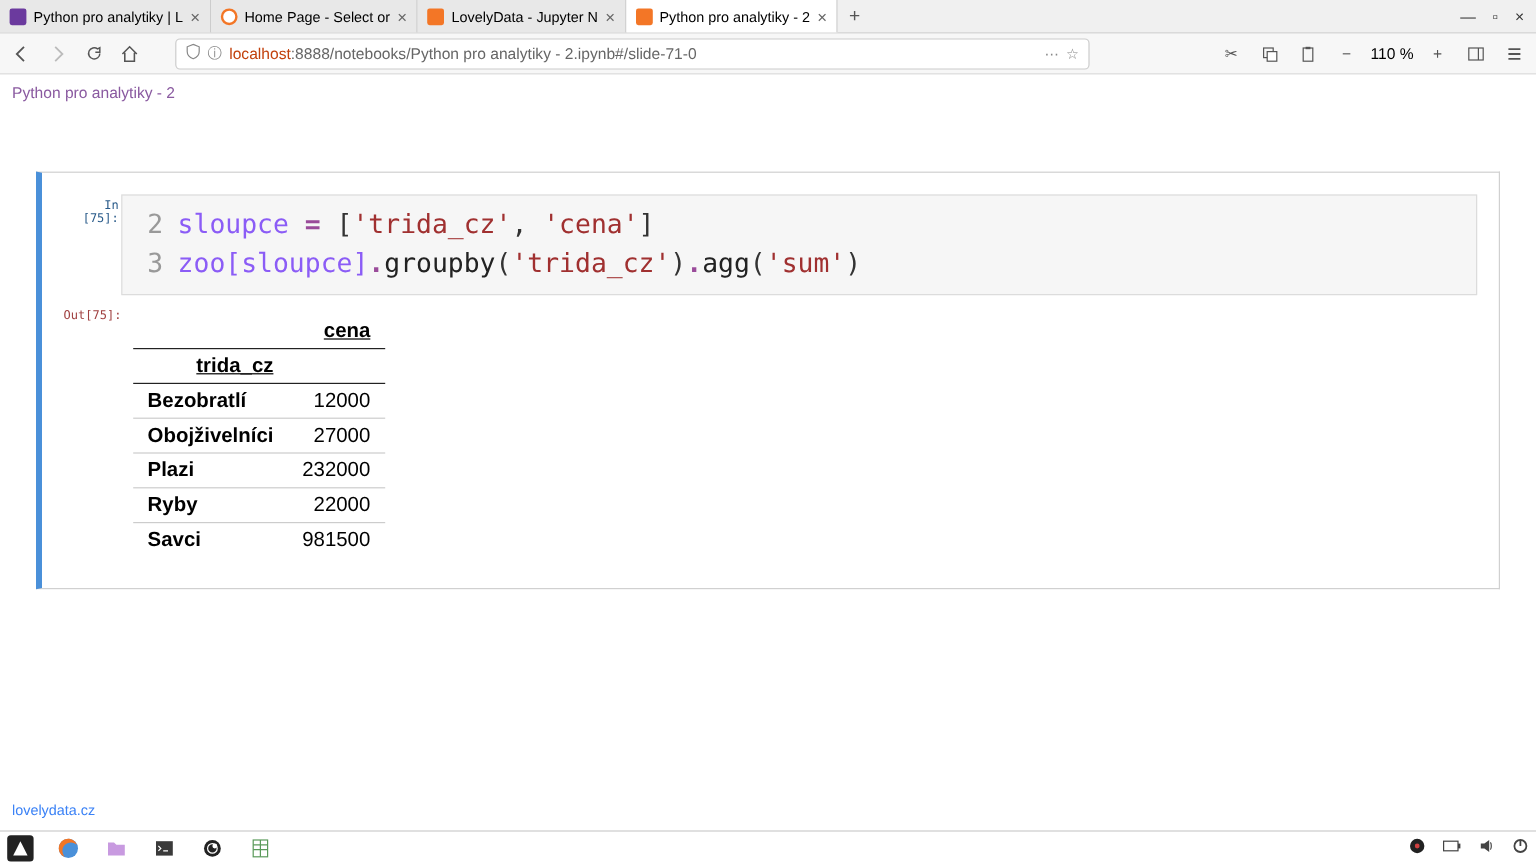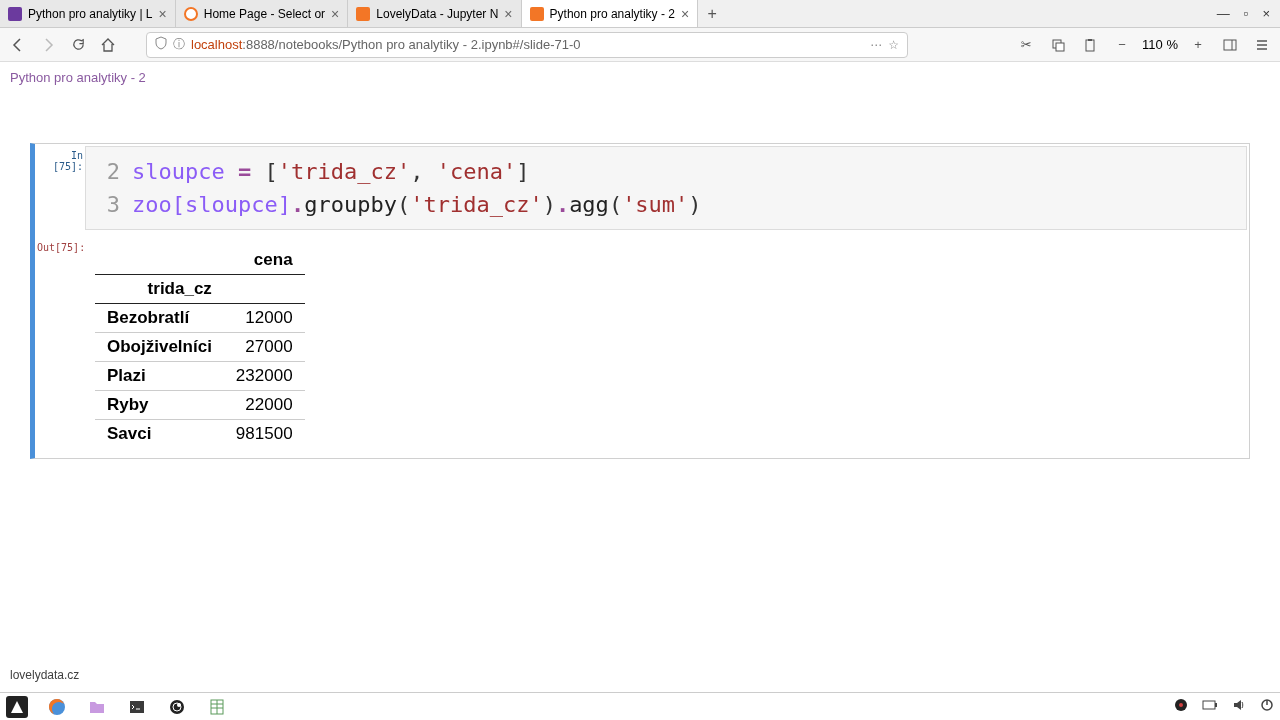--- a/index.html
+++ b/index.html
@@ -119,21 +119,21 @@
 
 .content {
   padding: 50px 30px 0 30px;
 }
 
 .cell {
   border-left: 5px solid #4a90d9;
   border-top: 1px solid #d0d0d0;
   border-right: 1px solid #d0d0d0;
   border-bottom: 1px solid #d0d0d0;
-  padding: 2px;
+  padding: 18px;
 }
 
 .prompt {
   font-family: monospace;
   font-size: 10px;
   color: #2a5b8a;
   text-align: right;
   width: 48px;
   padding: 4px 2px 0 0;
   vertical-align: top;
@@ -183,20 +183,21 @@
   font-size: 17px;
   margin-left: 2px;
 }
 .dataframe th, .dataframe td {
   padding: 4px 12px;
   text-align: right;
 }
 .dataframe thead th {
   border-bottom: 1px solid #222;
   font-weight: bold;
+  text-decoration: underline;
 }
 .dataframe .idx-head th {
   border-bottom: 1px solid #222;
 }
 .dataframe tbody th {
   text-align: left;
   font-weight: bold;
 }
 .dataframe tbody td {
   border-top: 1px solid #ccc;
@@ -208,21 +209,21 @@
 .dataframe tbody tr th {
   border-top: 1px solid #ccc;
 }
 
 
 .slide-footer {
   position: absolute;
   left: 10px;
   bottom: 38px;
   font-size: 12px;
-  color: #404040;
+  color: #3b82f6;
 }
 
 
 .taskbar {
   position: absolute;
   bottom: 0;
   left: 0;
   right: 0;
   height: 28px;
   background: #fff;

